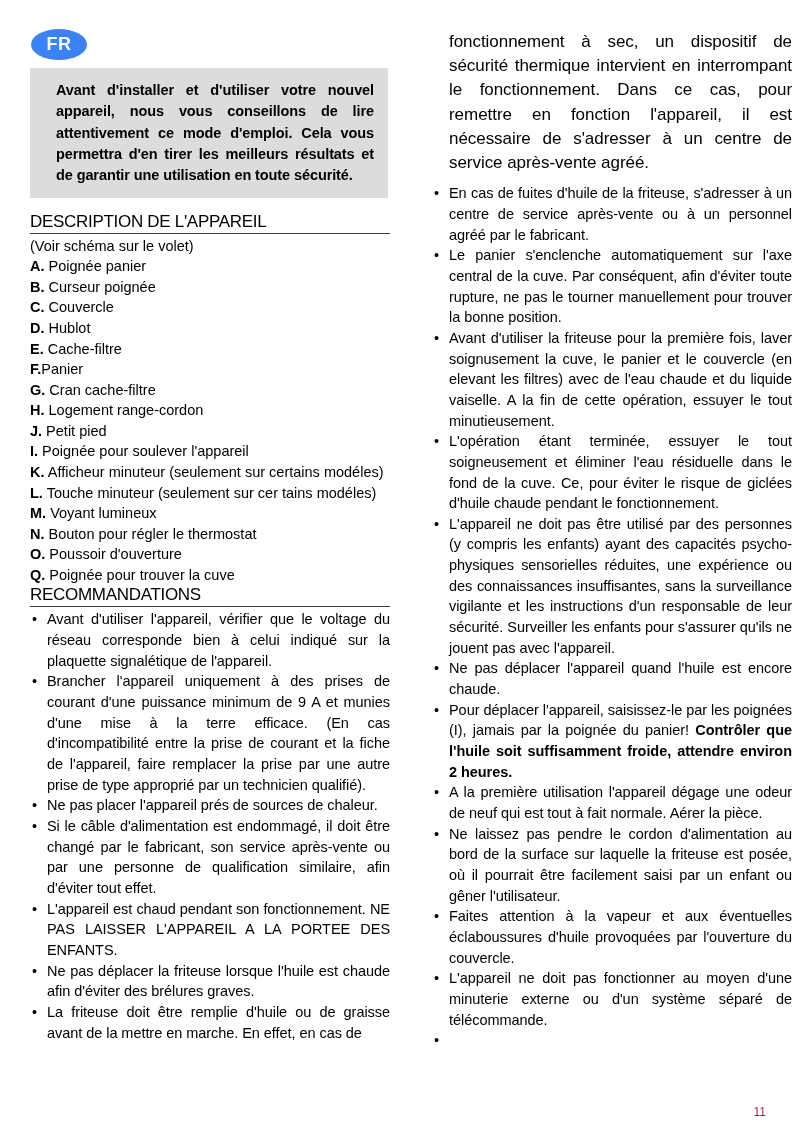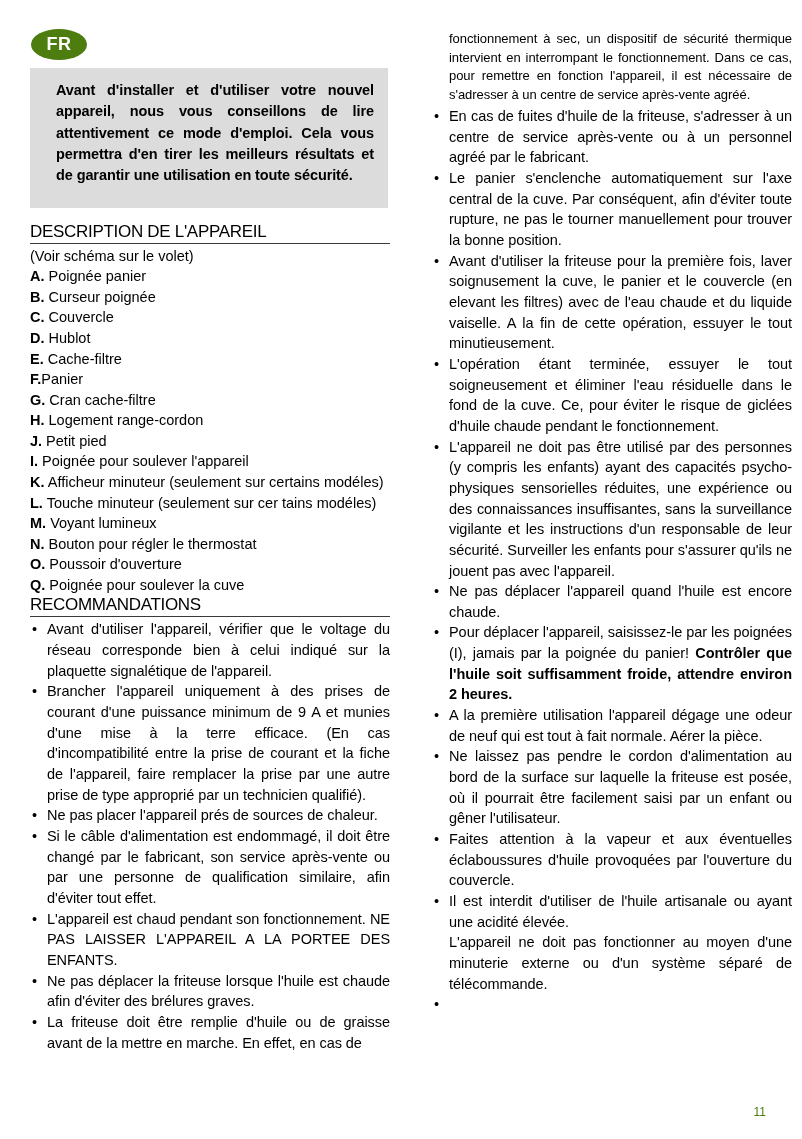--- a/index.html
+++ b/index.html
@@ -25,21 +25,21 @@
   
   .badge-wrap {
     position: absolute;
     left: 31px;
     top: 29px;
   }
   .lang-badge {
     width: 56px;
     height: 31px;
     border-radius: 50%;
-    background: #4d7c0f;
+    background: #3b82f6;
     color: #ffffff;
     font-weight: bold;
     font-size: 18px;
     letter-spacing: 0.5px;
     display: flex;
     align-items: center;
     justify-content: center;
     font-family: "Liberation Sans", sans-serif;
   }
 
@@ -48,21 +48,21 @@
     position: absolute;
     top: 68px;
     width: 360px;
   }
   .col-left  { left: 30px; }
   .col-right { left: 432px; top: 30px; }
 
   
   .callout {
     background: #dcdcdc;
-    padding: 12px 14px 21px 26px;
+    padding: 12px 14px 11px 26px;
     box-sizing: border-box;
     width: 358px;
     margin-bottom: 14px;
   }
   .callout p {
     margin: 0;
     font-weight: bold;
     font-size: 14.5px;
     line-height: 1.47;
     text-align: justify;
@@ -132,36 +132,36 @@
   ul.bullets > li .dot {
     position: absolute;
     left: 2px;
     top: 0;
     line-height: 1.425;
   }
   ul.bullets > li b { font-weight: bold; }
 
   
   .continued {
-    font-size: 13px;
+    font-size: 17px;
     line-height: 1.425;
     text-align: justify;
     text-justify: inter-word;
-    margin: 0 0 2px 0;
+    margin: 0 0 8px 0;
     padding-left: 17px;
     letter-spacing: -0.05px;
   }
 
   
   .page-number {
     position: absolute;
     right: 36px;
     bottom: 20px;
     font-size: 12px;
-    color: #4d7c0f;
+    color: #be185d;
     text-align: center;
   }
 </style>
 </head>
 <body>
 
 <div class="page">
 
   <div class="badge-wrap">
     <div class="lang-badge">FR</div>
@@ -186,21 +186,21 @@
           <li><span class="key">F.</span><span>Panier</span></li>
           <li><span class="key">G.</span><span> Cran cache-filtre</span></li>
           <li><span class="key">H.</span><span> Logement range-cordon</span></li>
           <li><span class="key">J.</span><span> Petit pied</span></li>
           <li><span class="key">I.</span><span> Poignée pour soulever l'appareil</span></li>
           <li><span class="key">K.</span><span> Afficheur minuteur (seulement sur certains modéles)</span></li>
           <li><span class="key">L.</span><span> Touche minuteur (seulement sur cer tains modéles)</span></li>
           <li><span class="key">M.</span><span> Voyant lumineux</span></li>
           <li><span class="key">N.</span><span> Bouton pour régler le thermostat</span></li>
           <li><span class="key">O.</span><span> Poussoir d'ouverture</span></li>
-          <li><span class="key">Q.</span><span> Poignée pour soulever la cuve</span></li>
+          <li><span class="key">Q.</span><span> Poignée pour trouver la cuve</span></li>
         </ul>
     </div>
 
     <div class="heading-block spaced">
       <h2 class="section-heading">RECOMMANDATIONS</h2>
       <hr class="rule">
       <ul class="bullets" id="bullets-left">
           <li><span class="dot">•</span><span>Avant d'utiliser l'appareil, vérifier que le voltage du réseau corresponde bien à celui indiqué sur la plaquette signalétique de l'appareil.</span></li>
           <li><span class="dot">•</span><span>Brancher l'appareil uniquement à des prises de courant d'une puissance minimum de 9 A et munies d'une mise à la terre efficace. (En cas d'incompatibilité entre la prise de courant et la fiche de l'appareil, faire remplacer la prise par une autre prise de type approprié par un technicien qualifié).</span></li>
           <li><span class="dot">•</span><span>Ne pas placer l'appareil prés de sources de chaleur.</span></li>
@@ -219,21 +219,21 @@
         <li><span class="dot">•</span><span>En cas de fuites d'huile de la friteuse, s'adresser à un centre de service après-vente ou à un personnel agréé par le fabricant.</span></li>
         <li><span class="dot">•</span><span>Le panier s'enclenche automatiquement sur l'axe central de la cuve. Par conséquent, afin d'éviter toute rupture, ne pas le tourner manuellement pour trouver la bonne position.</span></li>
         <li><span class="dot">•</span><span>Avant d'utiliser la friteuse pour la première fois, laver soignusement la cuve, le panier et le couvercle (en elevant les filtres) avec de l'eau chaude et du liquide vaiselle. A la fin de cette opération, essuyer le tout minutieusement.</span></li>
         <li><span class="dot">•</span><span>L'opération étant terminée, essuyer le tout soigneusement et éliminer l'eau résiduelle dans le fond de la cuve. Ce, pour éviter le risque de giclées d'huile chaude pendant le fonctionnement.</span></li>
         <li><span class="dot">•</span><span>L'appareil ne doit pas être utilisé par des personnes (y compris les enfants) ayant des capacités psycho-physiques sensorielles réduites, une expérience ou des connaissances insuffisantes, sans la surveillance vigilante et les instructions d'un responsable de leur sécurité. Surveiller les enfants pour s'assurer qu'ils ne jouent pas avec l'appareil.</span></li>
         <li><span class="dot">•</span><span>Ne pas déplacer l'appareil quand l'huile est encore chaude.</span></li>
         <li><span class="dot">•</span><span>Pour déplacer l'appareil, saisissez-le par les poignées (I), jamais par la poignée du panier! </span><b>Contrôler que l'huile soit suffisamment froide, attendre environ 2 heures.</b></li>
         <li><span class="dot">•</span><span>A la première utilisation l'appareil dégage une odeur de neuf qui est tout à fait normale. Aérer la pièce.</span></li>
         <li><span class="dot">•</span><span> Ne laissez pas pendre le cordon d'alimentation au bord de la surface sur laquelle la friteuse est posée, où il pourrait être facilement saisi par un enfant ou gêner l'utilisateur.</span></li>
         <li><span class="dot">•</span><span>Faites attention à la vapeur et aux éventuelles éclaboussures d'huile provoquées par l'ouverture du couvercle.</span></li>
-        <li><span class="dot">•</span><span>Il est interdit d'utiliser de l'huile artisanale ou ayant une acidité élevée.</span></li>
+        <li><span class="dot">•</span></li>
         <li class="no-marker"><span>L'appareil ne doit pas fonctionner au moyen d'une minuterie externe ou d'un système séparé de télécommande.</span></li>
         <li><span class="dot">•</span></li>
       </ul>
   </div>
 
   <div class="page-number">11</div>
 
 </div>
 
 </body></html>

